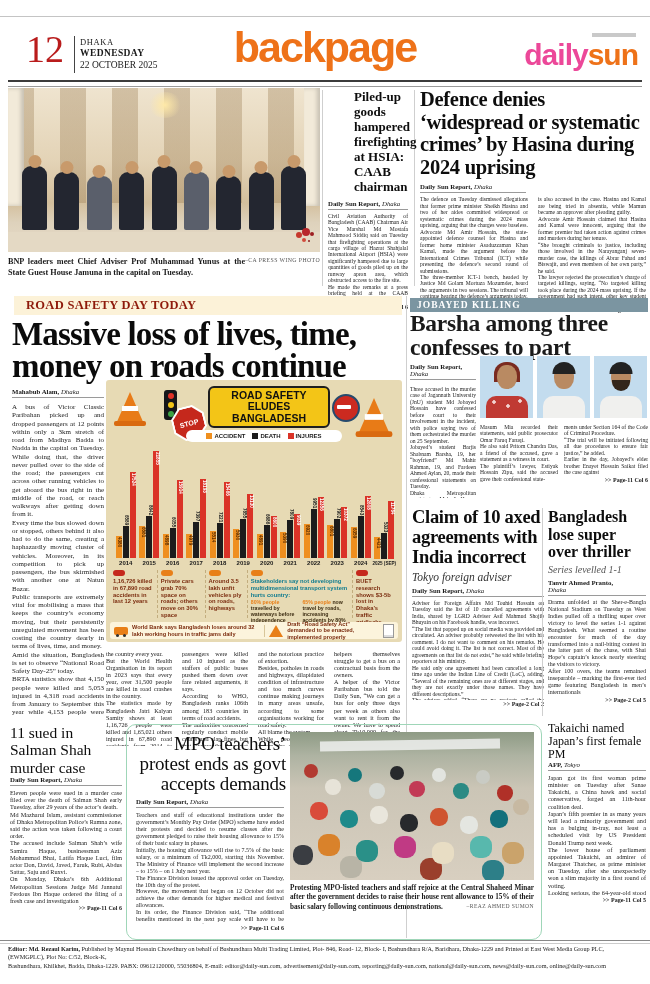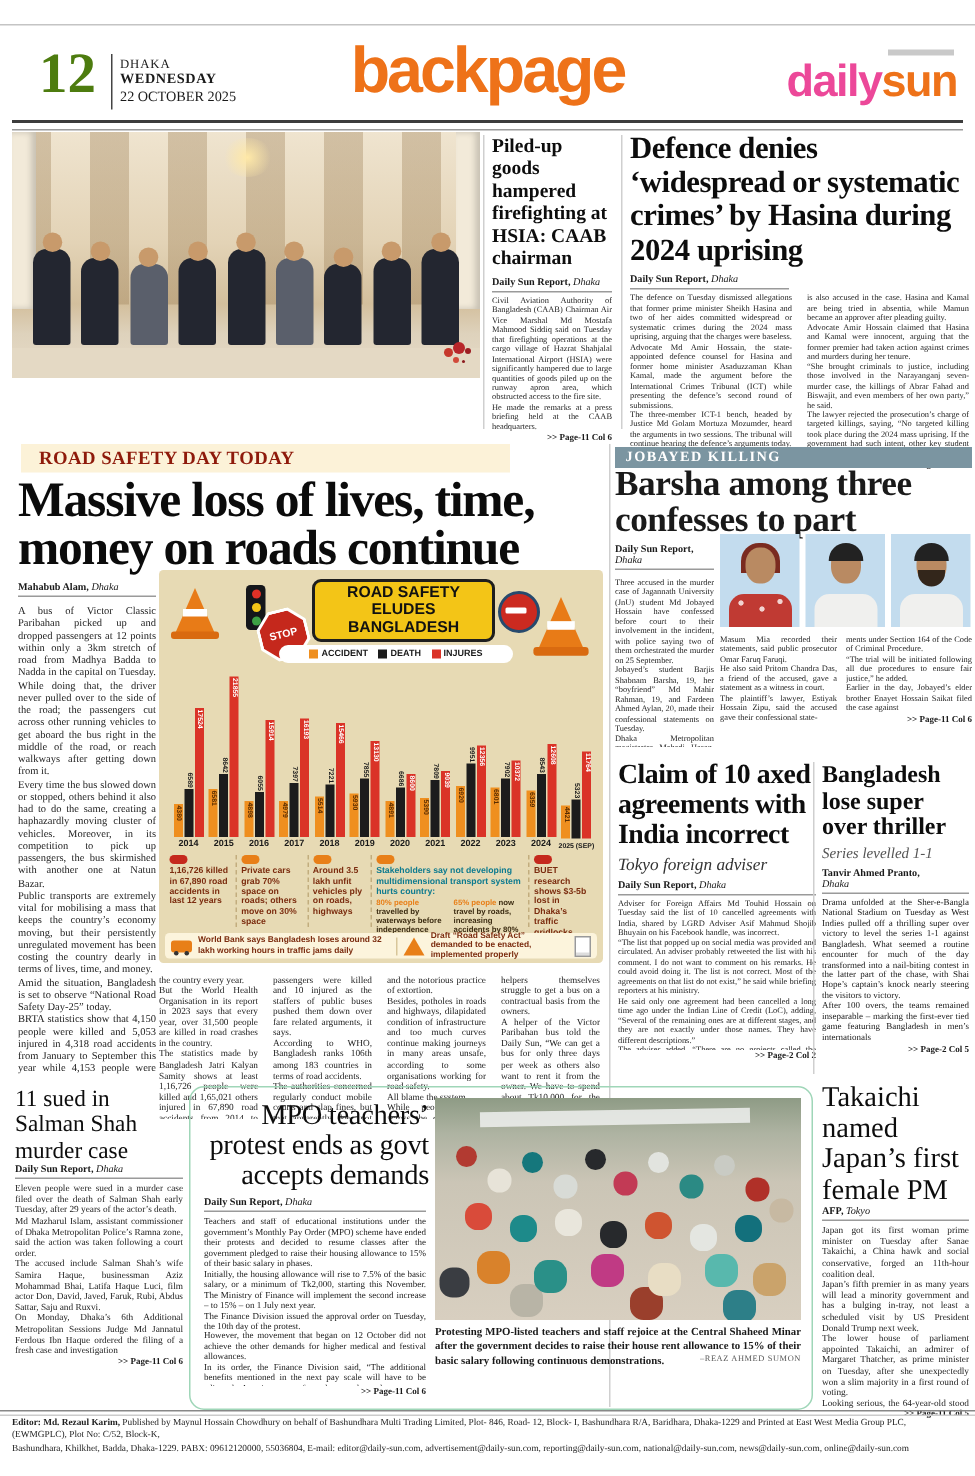--- a/index.html
+++ b/index.html
@@ -2,21 +2,21 @@
 <html><head>
 <meta charset="utf-8">
 <style>
   html,body{margin:0;padding:0;background:#ffffff;}
   #page{position:relative;width:650px;height:984px;background:#fff;overflow:hidden;
         font-family:"Liberation Serif","DejaVu Serif",serif;color:#1a1a1a;}
   .rule-v{position:absolute;background:#cfcfcf;width:1px;}
 
   
   .top-hairline{position:absolute;left:0;top:16px;width:650px;height:1px;background:#c4c4c4;}
-  .pagenum{position:absolute;left:26px;top:30px;font-size:38px;line-height:1;font-weight:700;color:#4d7c0f;}
+  .pagenum{position:absolute;left:26px;top:30px;font-size:38px;line-height:1;font-weight:400;color:#b91c1c;}
   .mast-vline{position:absolute;left:74px;top:36px;width:1px;height:37px;background:#444;}
   .dateblock{position:absolute;left:80px;top:37px;line-height:1.25;}
   .dateblock .city{font-size:8.5px;letter-spacing:.6px;}
   .dateblock .day{font-size:9.5px;font-weight:bold;letter-spacing:.4px;}
   .dateblock .date{font-size:9.5px;}
   .section-logo{position:absolute;left:0;right:0;top:26px;text-align:center;
     font-family:"Liberation Sans","DejaVu Sans",sans-serif;font-weight:bold;
     font-size:43px;line-height:1;color:#ee7219;letter-spacing:-2px;}
   .brand{position:absolute;right:12px;top:40px;font-family:"Liberation Sans","DejaVu Sans",sans-serif;
     font-weight:bold;font-size:30px;line-height:1;letter-spacing:-1px;}
@@ -52,30 +52,30 @@
   .person.grey{background:#5a5f6b;}
   .person.tall{height:64px;}
   .person.short{height:54px;}
   .floor{position:absolute;left:0;bottom:0;width:100%;height:20px;background:#e4d9c4;}
   .flowers{position:absolute;right:10px;bottom:16px;width:8px;height:8px;border-radius:50%;background:#b8262a;
     box-shadow:-7px 3px 0 -1px #c6382c,6px 2px 0 -2px #9d1e22,-2px 8px 0 -2px #d14a3a,3px 9px 0 -3px #8d1b1f;}
   .lead-caption{position:absolute;left:8px;top:257px;width:312px;}
 
   
   .piled{position:absolute;left:328px;top:90px;width:80px;}
-  .piled .headline{font-size:13px;line-height:1.15;margin-bottom:5px;}
+  .piled .headline{font-size:13px;line-height:1.15;margin-bottom:5px;margin-left:26px;}
   .piled .body{max-height:96px;}
   .defence{position:absolute;left:420px;top:88px;width:226px;}
   .defence .headline{font-size:20.5px;line-height:1.1;letter-spacing:-.3px;margin-bottom:5px;}
   .defence .cols{display:flex;gap:10px;}
   .defence .col{width:108px;}
   .defence .body{max-height:110px;}
 
   
-  .road-kicker{position:absolute;left:14px;top:296px;width:326px;height:19px;background:#fcf2d8;
+  .road-kicker{position:absolute;left:14px;top:296px;width:388px;height:19px;background:#fcf2d8;
     font-size:12.5px;font-weight:bold;color:#8e1a0b;letter-spacing:.3px;line-height:19px;padding-left:12px;box-sizing:border-box;}
   .road-headline{position:absolute;left:12px;top:318px;width:392px;font-size:33px;line-height:.98;
     font-weight:bold;letter-spacing:-.8px;color:#0b0b0b;}
   .road-byline{position:absolute;left:12px;top:388px;width:92px;}
   .road-col1{position:absolute;left:12px;top:403px;width:92px;height:314px;font-size:7px;line-height:1.18;}
   .road-cols{position:absolute;left:106px;top:650px;width:296px;display:flex;gap:10px;}
   .road-cols .col{width:66px;}
   .road-cols .body{font-size:6.2px;line-height:1.14;max-height:96px;}
 
   
@@ -181,21 +181,21 @@
     box-shadow:18px 36px 0 4px #b23a31,40px 52px 0 5px #e7e3d8,62px 40px 0 4px #15777c,84px 56px 0 5px #d8dbd6,
     104px 38px 0 4px #27292c,124px 54px 0 5px #c23a55,146px 40px 0 4px #e2e4df,168px 56px 0 5px #2b8a84,
     190px 42px 0 4px #c9cbc4,212px 58px 0 5px #b03028,26px 76px 0 6px #d94b3a,56px 84px 0 6px #1d8a8a,
     86px 80px 0 6px #e9e6dc,116px 88px 0 6px #27292c,146px 82px 0 6px #cf5430,176px 90px 0 6px #e4e6e1,
     206px 84px 0 6px #13707c,228px 72px 0 5px #c7b9a2,36px 110px 0 8px #d9822b,74px 116px 0 8px #2a9088,
     112px 112px 0 8px #c03a84,150px 118px 0 8px #e8ddc4,188px 112px 0 8px #58b8ad,220px 118px 0 8px #caa36b,
     10px 120px 0 7px #3a3d42,58px 132px 0 8px #b8b4a6,138px 134px 0 8px #9a3f2c,200px 136px 0 8px #2d7f88;}
   .mpo-caption{position:absolute;left:290px;top:884px;width:244px;font-size:7.2px;}
   .mpo-caption .credit{font-size:5.6px;}
   .takaichi{position:absolute;left:548px;top:722px;width:98px;}
-  .takaichi .headline{font-size:19px;line-height:1.08;font-weight:normal;}
+  .takaichi .headline{font-size:12px;line-height:1.08;font-weight:normal;}
   .takaichi .body{font-size:6.2px;max-height:122px;}
 
   
   .footer-rule{position:absolute;left:0;top:940px;width:650px;height:2px;border-top:1px solid #888;border-bottom:1px solid #ccc;}
   .footer{position:absolute;left:8px;top:945px;width:634px;font-size:6.2px;line-height:1.35;color:#222;}
   .footer b{font-weight:bold;}
 </style>
 </head>
 <body>
 
@@ -225,20 +225,24 @@
       <div class="person"></div>
       <div class="person short grey"></div>
       <div class="person"></div>
       <div class="person tall"></div>
       <div class="person grey"></div>
       <div class="person short"></div>
       <div class="person"></div>
       <div class="person tall"></div>
     </div>
     <div class="flowers"></div>
+  </div>
+  <div class="lead-caption caption">
+    <span class="credit">–CA PRESS WING PHOTO</span>
+    <span>BNP leaders meet Chief Adviser Prof Muhammad Yunus at the State Guest House Jamuna in the capital on Tuesday.</span>
   </div>
 
   <div class="rule-v" style="left:322px;top:90px;height:196px;"></div>
   <div class="rule-v" style="left:414px;top:90px;height:196px;"></div>
 
   <div class="piled">
     <div class="headline">Piled-up goods hampered firefighting at HSIA: CAAB chairman</div>
     <div class="byline"><b>Daily Sun Report,</b> <i>Dhaka</i></div>
     <div class="body">Civil Aviation Authority of Bangladesh (CAAB) Chairman Air Vice Marshal Md Mostafa Mahmood Siddiq said on Tuesday that firefighting operations at the cargo village of Hazrat Shahjalal International Airport (HSIA) were significantly hampered due to large quantities of goods piled up on the runway apron area, which obstructed access to the fire site.
 He made the remarks at a press briefing held at the CAAB headquarters.</div>

